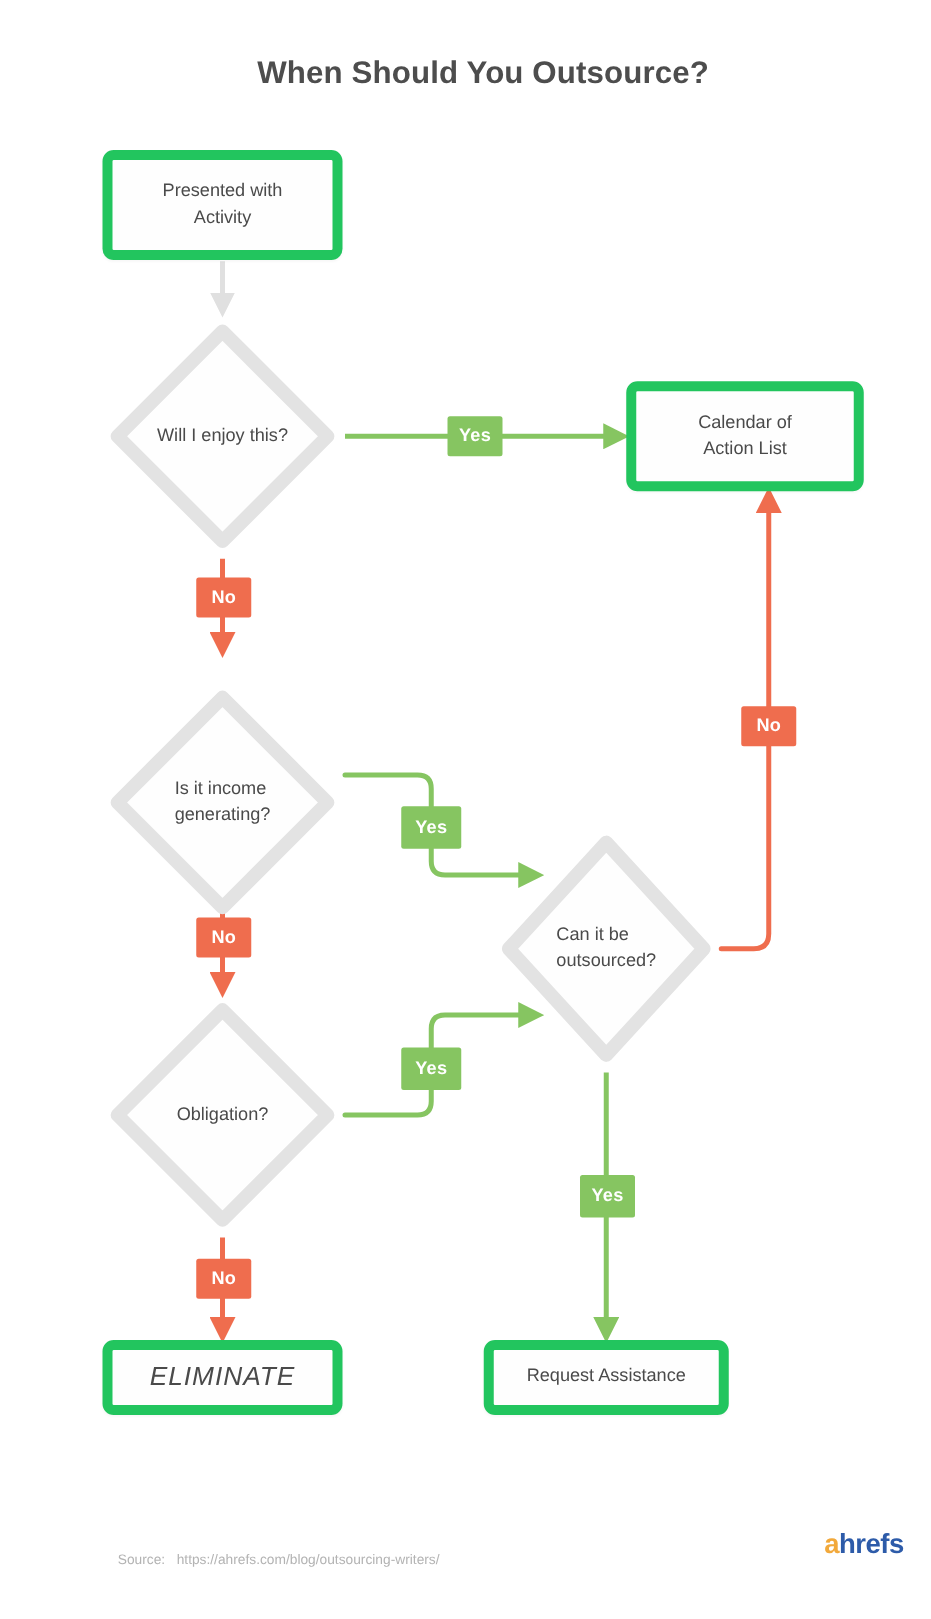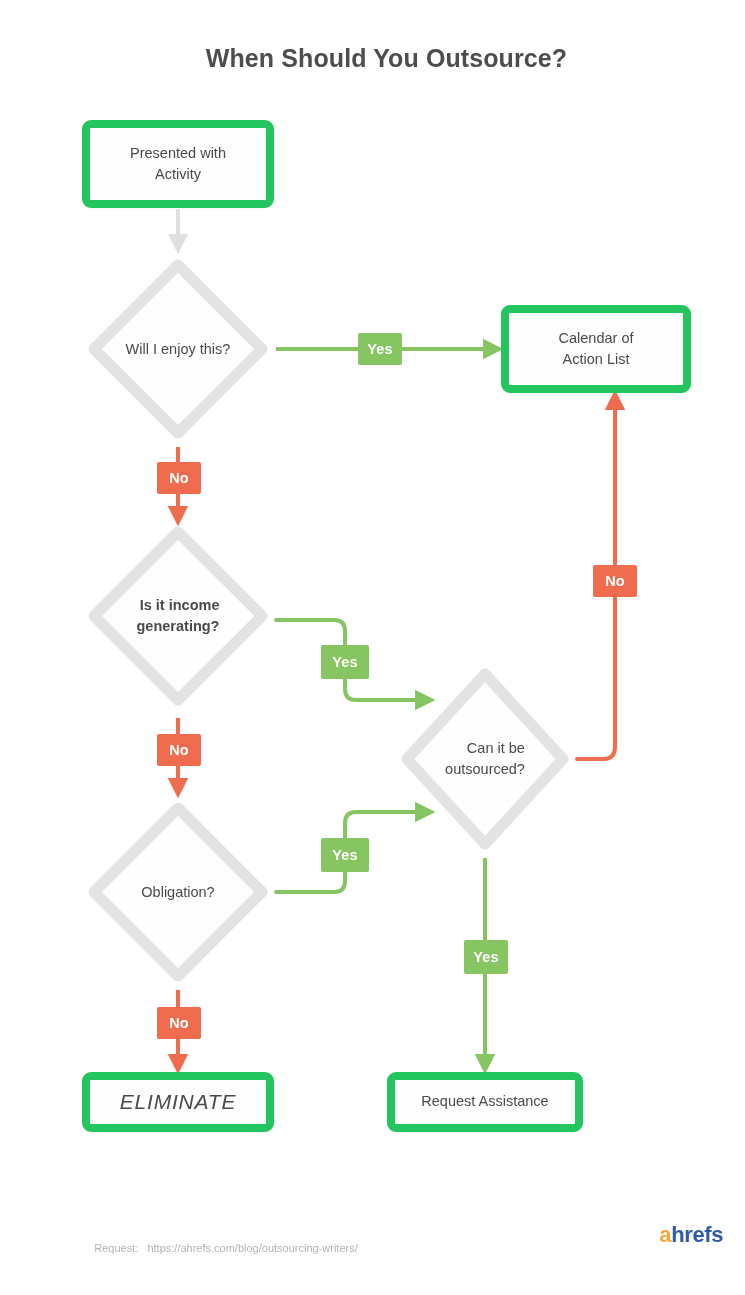--- a/index.html
+++ b/index.html
@@ -80,21 +80,21 @@
   }
   .diamond-label {
     position: absolute;
     left: 0;
     top: 0;
     width: 100%;
     height: 100%;
     display: flex;
     align-items: center;
     justify-content: center;
-    text-align: right;
+    text-align: left;
     color: #4a4a4a;
     font-size: 14.5px;
     line-height: 1.42;
     pointer-events: none;
   }
 
   
   .edge-label {
     position: absolute;
     box-sizing: border-box;
@@ -194,21 +194,21 @@
     </div>
   </div>
 
   <div class="node-box" style="left:487px; top:305px; width:190px; height:88px;">
     <span>
       <span>Calendar of</span><br>
       <span>Action List</span>
     </span>
   </div>
 
-  <div class="diamond-wrap" style="left:68px; top:520px; width:192px; height:192px;font-weight:bold;">
+  <div class="diamond-wrap" style="left:68px; top:546px; width:192px; height:192px;">
     <svg width="192" height="192" viewBox="0 0 192 192">
       <path d="M 96 12 L 180 96 L 96 180 L 12 96 Z" fill="#fefefe" stroke="#e3e3e3" stroke-width="11" stroke-linejoin="round"></path>
     </svg>
     <div class="diamond-label">
       <span>
         <span>Is it income</span><br>
         <span>generating?</span>
       </span>
     </div>
   </div>
@@ -269,20 +269,20 @@
   <div class="edge-label yes" style="left:450px; top:940px; width:44px; height:34px;">
     <span>Yes</span>
   </div>
 
   <div class="edge-label no" style="left:143px; top:1007px; width:44px; height:32px;">
     <span>No</span>
   </div>
 
 
   <div class="source">
-    <span>Request:</span><span>&nbsp;&nbsp;&nbsp;</span><span>https://ahrefs.com/blog/outsourcing-writers/</span>
+    <span>Source:</span><span>&nbsp;&nbsp;&nbsp;</span><span>https://ahrefs.com/blog/outsourcing-writers/</span>
   </div>
 
   <div class="logo">
     <span class="a">a</span><span class="rest">hrefs</span>
   </div>
 
 </div>
 
 </body></html>

